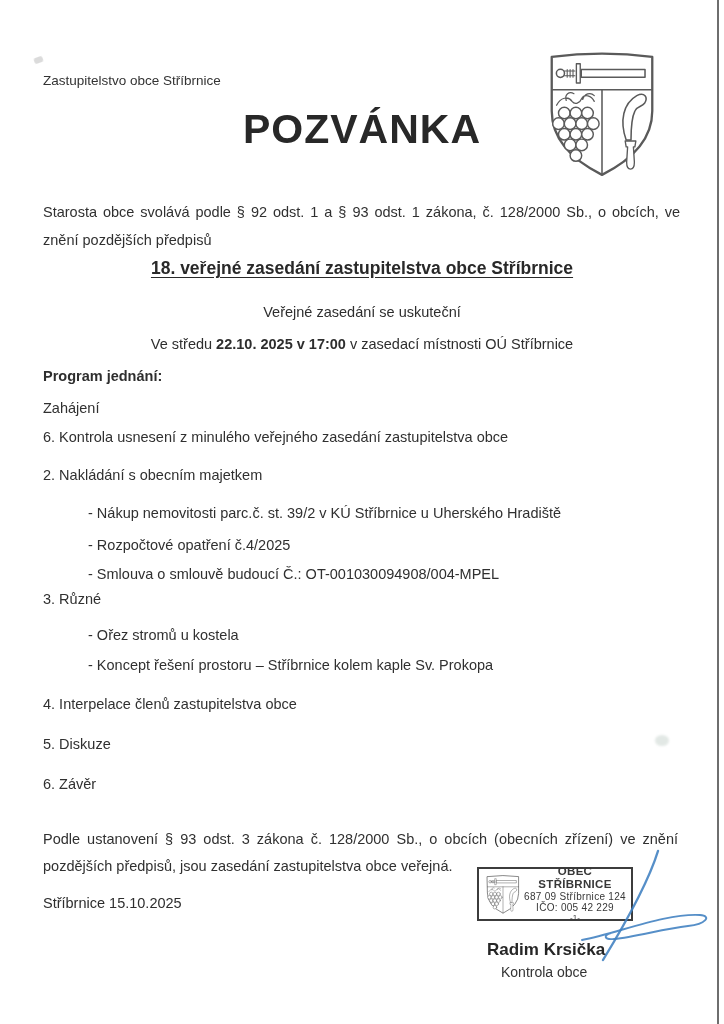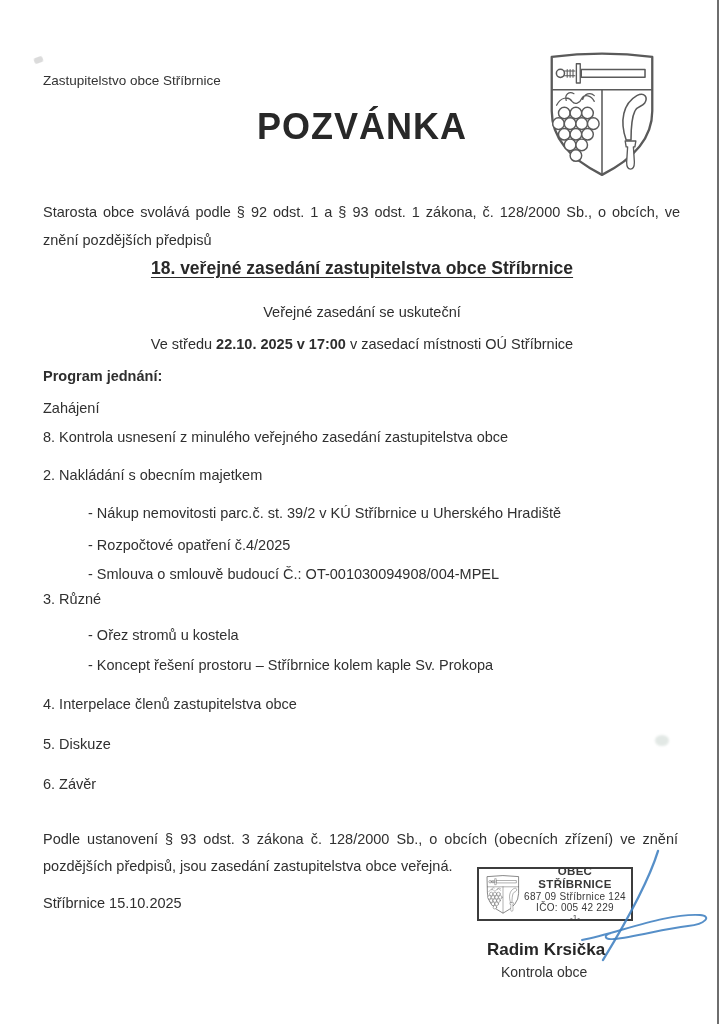--- a/index.html
+++ b/index.html
@@ -3,21 +3,21 @@
 <meta charset="utf-8">
 <style>
   html,body{margin:0;padding:0;}
   body{
     width:724px;height:1024px;position:relative;background:#ffffff;
     font-family:"Liberation Sans","DejaVu Sans",sans-serif;
     color:#2e2e2e;overflow:hidden;
   }
   .abs{position:absolute;}
   .org-block{left:43px;top:70px;font-size:13.5px;line-height:22px;color:#333;}
-  .doc-title{left:0;right:0;top:106px;text-align:center;font-size:36px;font-weight:bold;
+  .doc-title{left:0;right:0;top:106px;text-align:center;font-size:41px;font-weight:bold;
     letter-spacing:1px;color:#282828;}
   .coa-large{left:544px;top:44px;width:116px;height:138px;}
   .intro{left:43px;right:44px;top:198px;font-size:14.5px;line-height:28px;
     text-align:justify;color:#303030;}
   .h-meeting{left:43px;right:43px;top:258px;text-align:center;font-size:17.5px;
     font-weight:bold;text-decoration:underline;text-underline-offset:3px;color:#292929;}
   .c-line1{left:43px;right:43px;top:304px;text-align:center;font-size:14.5px;}
   .c-line2{left:43px;right:43px;top:336px;text-align:center;font-size:14.5px;}
   .b{font-weight:bold;}
   .program-label{left:43px;top:368px;font-size:14.5px;font-weight:bold;}
@@ -96,21 +96,21 @@
 
 <div class="abs intro">Starosta obce svolává podle § 92 odst. 1 a § 93 odst. 1 zákona, č. 128/2000 Sb., o obcích, ve znění pozdějších předpisů</div>
 
 <div class="abs h-meeting">18. veřejné zasedání zastupitelstva obce Stříbrnice</div>
 <div class="abs c-line1">Veřejné zasedání se uskuteční</div>
 <div class="abs c-line2"><span>Ve středu </span><span class="b">22.10. 2025 v 17:00</span><span> v zasedací místnosti OÚ Stříbrnice</span></div>
 
 <div class="abs program-label">Program jednání:</div>
 
 <div class="abs agenda-item" style="left:43px;top:400px;">Zahájení</div>
-<div class="abs agenda-item" style="left:43px;top:429px;">8. Kontrola usnesení z minulého veřejného zasedání zastupitelstva obce</div>
+<div class="abs agenda-item" style="left:43px;top:429px;">6. Kontrola usnesení z minulého veřejného zasedání zastupitelstva obce</div>
 <div class="abs agenda-item" style="left:43px;top:467px;">2. Nakládání s obecním majetkem</div>
 <div class="abs agenda-item" style="left:88px;top:505px;">- Nákup nemovitosti parc.č. st. 39/2 v KÚ Stříbrnice u Uherského Hradiště</div>
 <div class="abs agenda-item" style="left:88px;top:537px;">- Rozpočtové opatření č.4/2025</div>
 <div class="abs agenda-item" style="left:88px;top:566px;">- Smlouva o smlouvě budoucí Č.: OT-001030094908/004-MPEL</div>
 <div class="abs agenda-item" style="left:43px;top:591px;">3. Různé</div>
 <div class="abs agenda-item" style="left:88px;top:627px;">- Ořez stromů u kostela</div>
 <div class="abs agenda-item" style="left:88px;top:657px;">- Koncept řešení prostoru – Stříbrnice kolem kaple Sv. Prokopa</div>
 <div class="abs agenda-item" style="left:43px;top:696px;">4. Interpelace členů zastupitelstva obce</div>
 <div class="abs agenda-item" style="left:43px;top:736px;">5. Diskuze</div>
 <div class="abs agenda-item" style="left:43px;top:776px;">6. Závěr</div>

